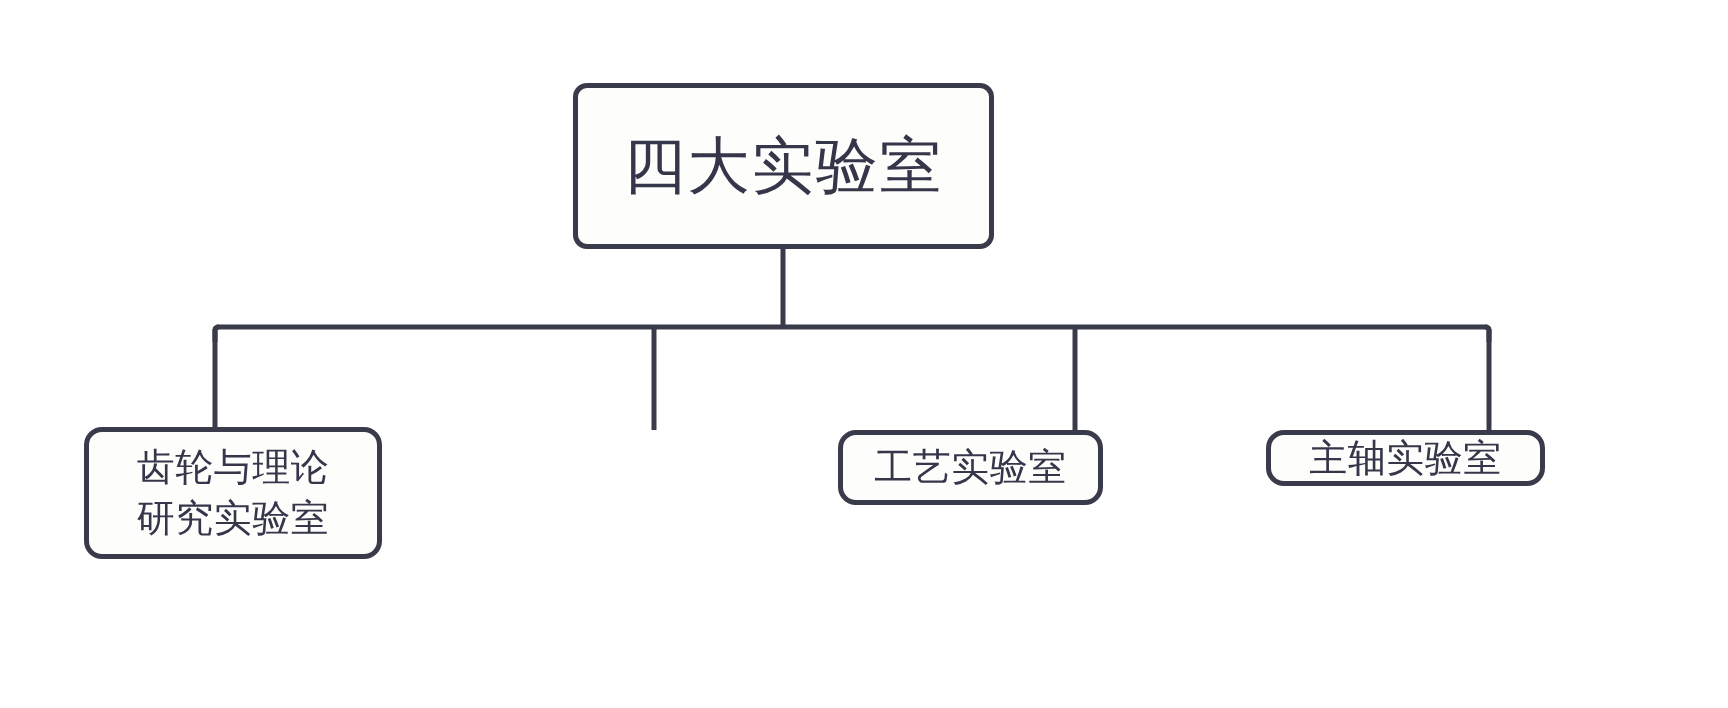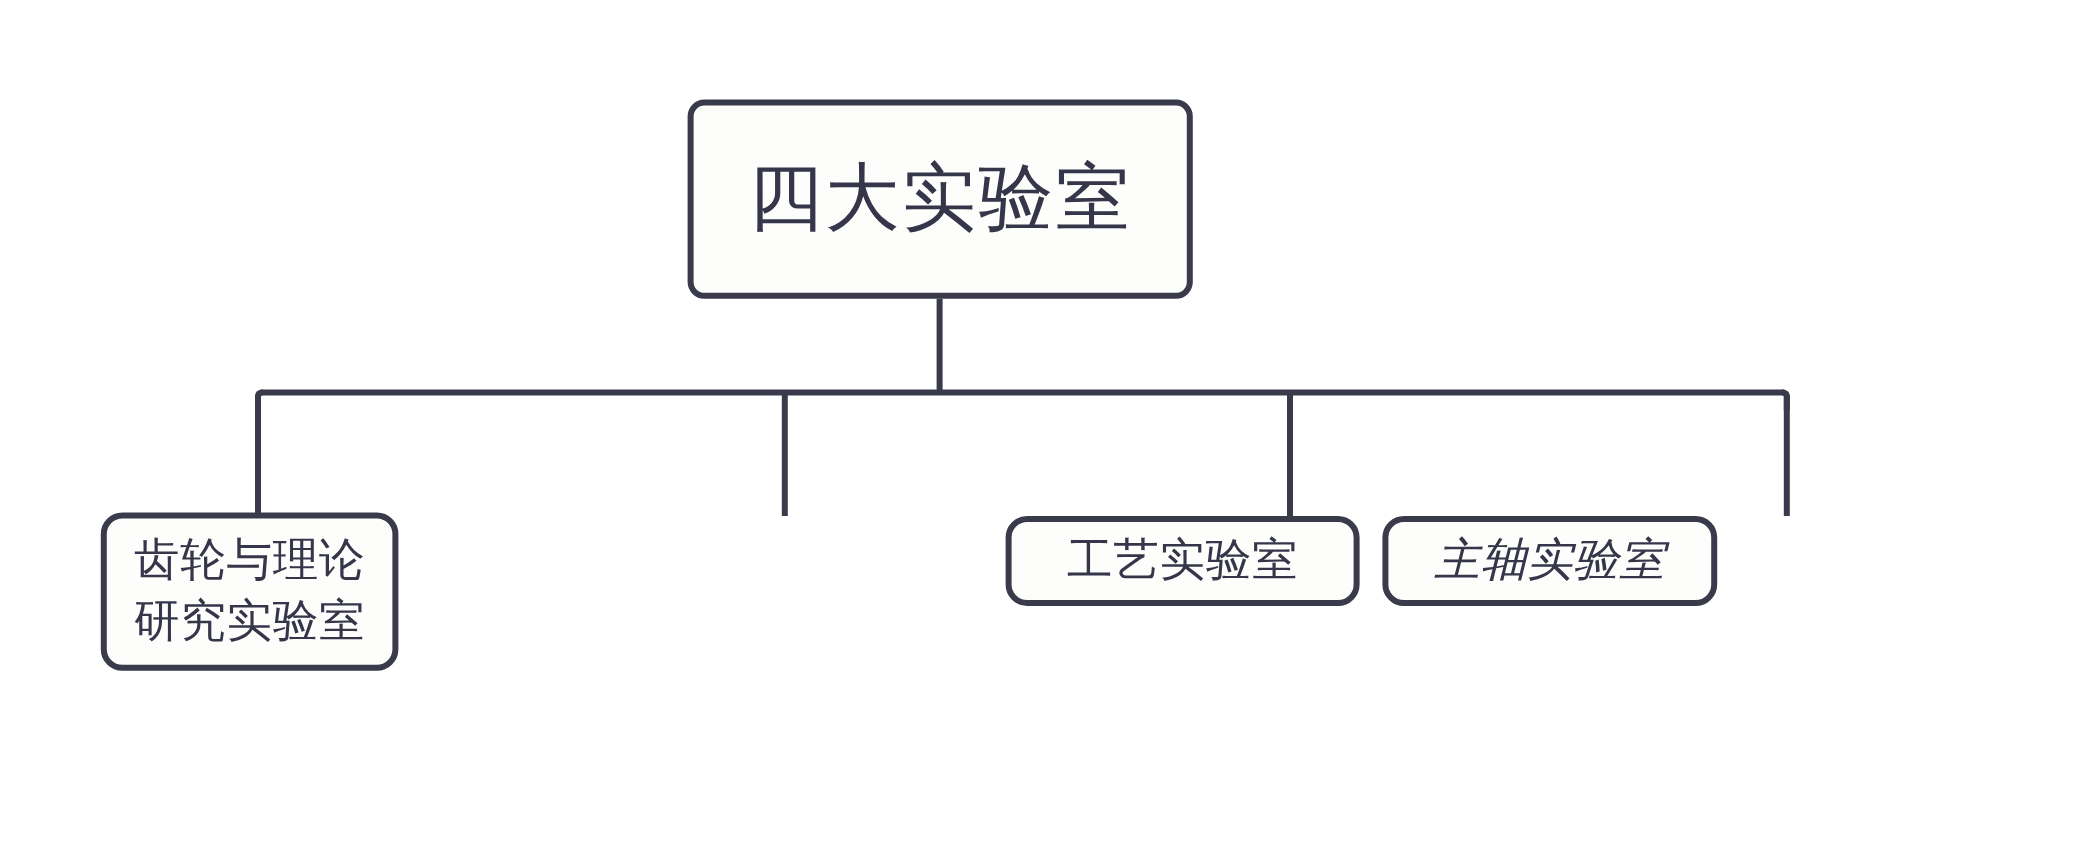--- a/index.html
+++ b/index.html
@@ -51,41 +51,40 @@
     font-size: 62px;
     letter-spacing: 2px;
   }
   .node.leaf {
     font-size: 38px;
     border-radius: 18px;
   }
   .node.leaf-1 {
     left: 84px;
     top: 427px;
-    width: 248px;
+    width: 298px;
     height: 132px;
   }
   .node.leaf-2 {
     left: 460px;
     top: 428px;
     width: 271px;
     height: 131px;
   }
   .node.leaf-3 {
     left: 838px;
     top: 430px;
-    width: 295px;
+    width: 265px;
     height: 75px;
   }
   .node.leaf-4 {
-    left: 1152px;
+    left: 1266px;
     top: 430px;
     width: 279px;
-    height: 75px;
-    font-style: italic;
+    height: 56px;
   }
   .node-label {
     display: block;
     white-space: pre-line;
   }
 </style>
 </head>
 <body>
 
 <div id="canvas">

